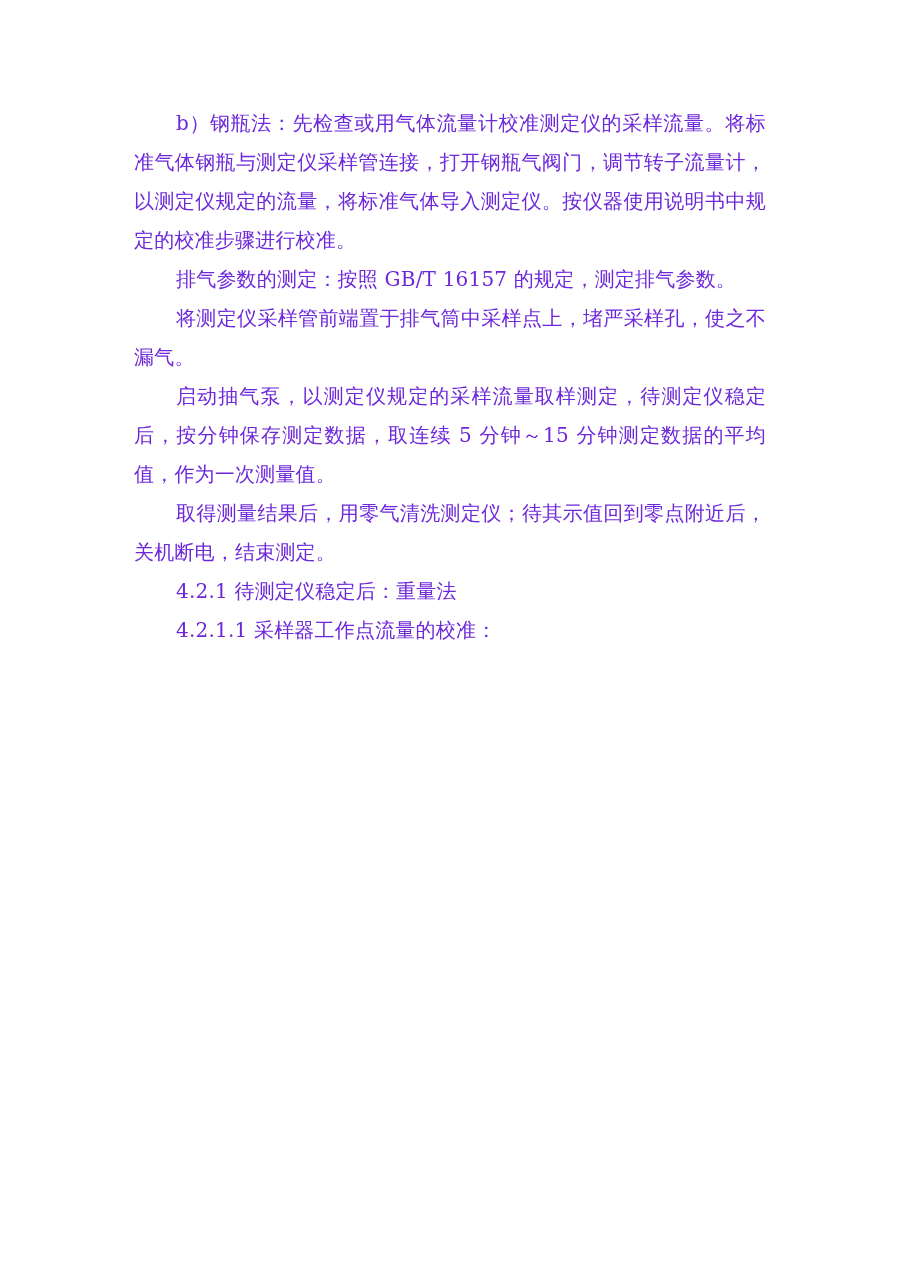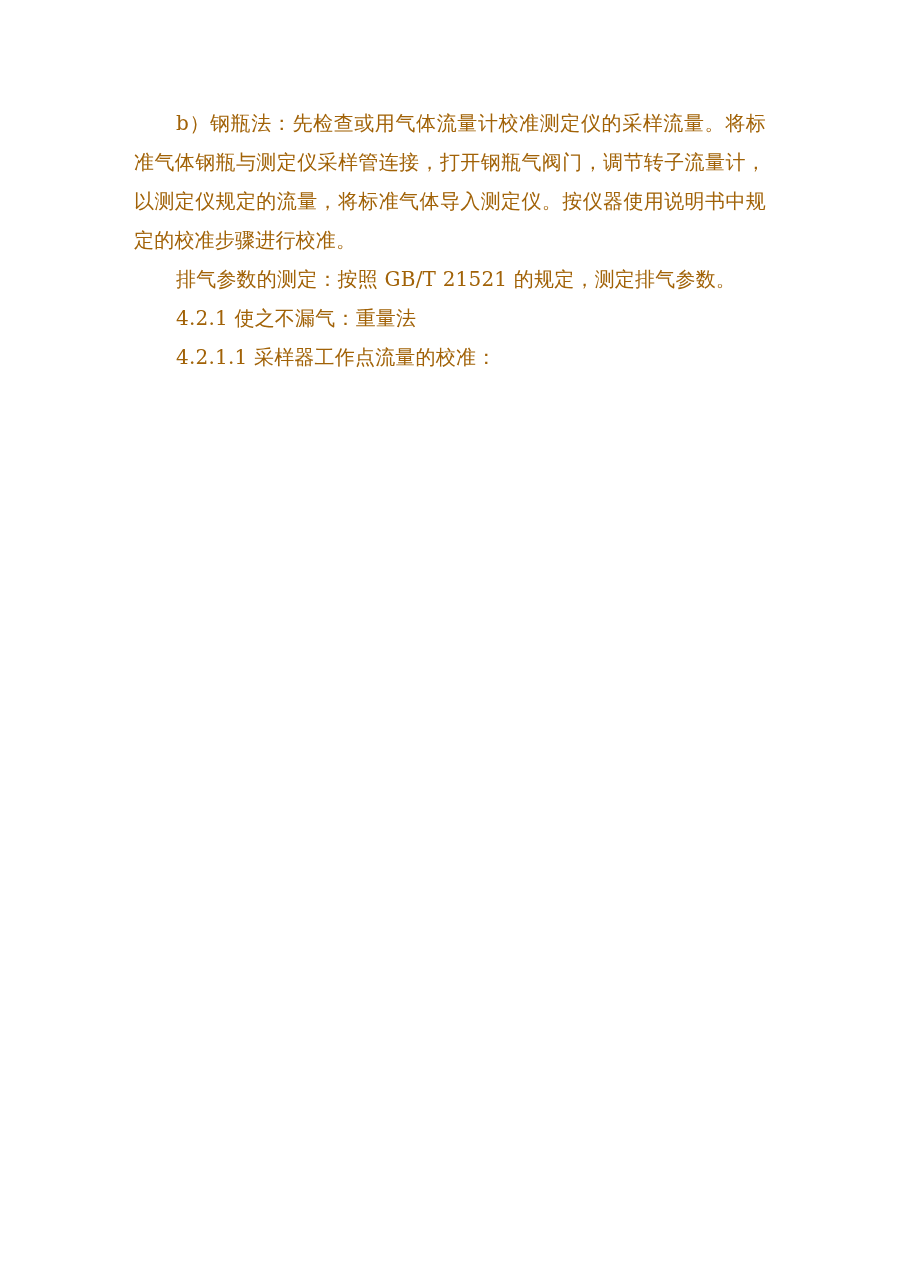--- a/index.html
+++ b/index.html
@@ -1,26 +1,29 @@
 <!DOCTYPE html>
 <html><head>
 <meta charset="utf-8">
 <style>
   html, body { margin: 0; padding: 0; background: #ffffff; }
   body { width: 900px; height: 1273px; position: relative; overflow: hidden; }
   .page {
     position: absolute; left: 134px; top: 104px; width: 632px;
     font-family: "DejaVu Serif", "Liberation Serif", serif;
-    font-size: 20px; line-height: 39px; color: #a16207;
+    font-size: 20px; line-height: 39px; color: #6d28d9;
     letter-spacing: 0.2px;
   }
   .p { margin: 0; text-align: justify; text-align-last: left; word-break: break-all; }
   .indent { text-indent: 42px; }
 </style>
 </head>
 <body>
 
 <div class="page">
   <p class="p indent">b）钢瓶法：先检查或用气体流量计校准测定仪的采样流量。将标准气体钢瓶与测定仪采样管连接，打开钢瓶气阀门，调节转子流量计，以测定仪规定的流量，将标准气体导入测定仪。按仪器使用说明书中规定的校准步骤进行校准。</p>
-  <p class="p indent">排气参数的测定：按照 GB/T 21521 的规定，测定排气参数。</p>
-  <p class="p indent">4.2.1 使之不漏气：重量法</p>
+  <p class="p indent">排气参数的测定：按照 GB/T 16157 的规定，测定排气参数。</p>
+  <p class="p indent">将测定仪采样管前端置于排气筒中采样点上，堵严采样孔，使之不漏气。</p>
+  <p class="p indent">启动抽气泵，以测定仪规定的采样流量取样测定，待测定仪稳定后，按分钟保存测定数据，取连续 5 分钟～15 分钟测定数据的平均值，作为一次测量值。</p>
+  <p class="p indent">取得测量结果后，用零气清洗测定仪；待其示值回到零点附近后，关机断电，结束测定。</p>
+  <p class="p indent">4.2.1 待测定仪稳定后：重量法</p>
   <p class="p indent">4.2.1.1 采样器工作点流量的校准：</p>
 </div>
 
 </body></html>

